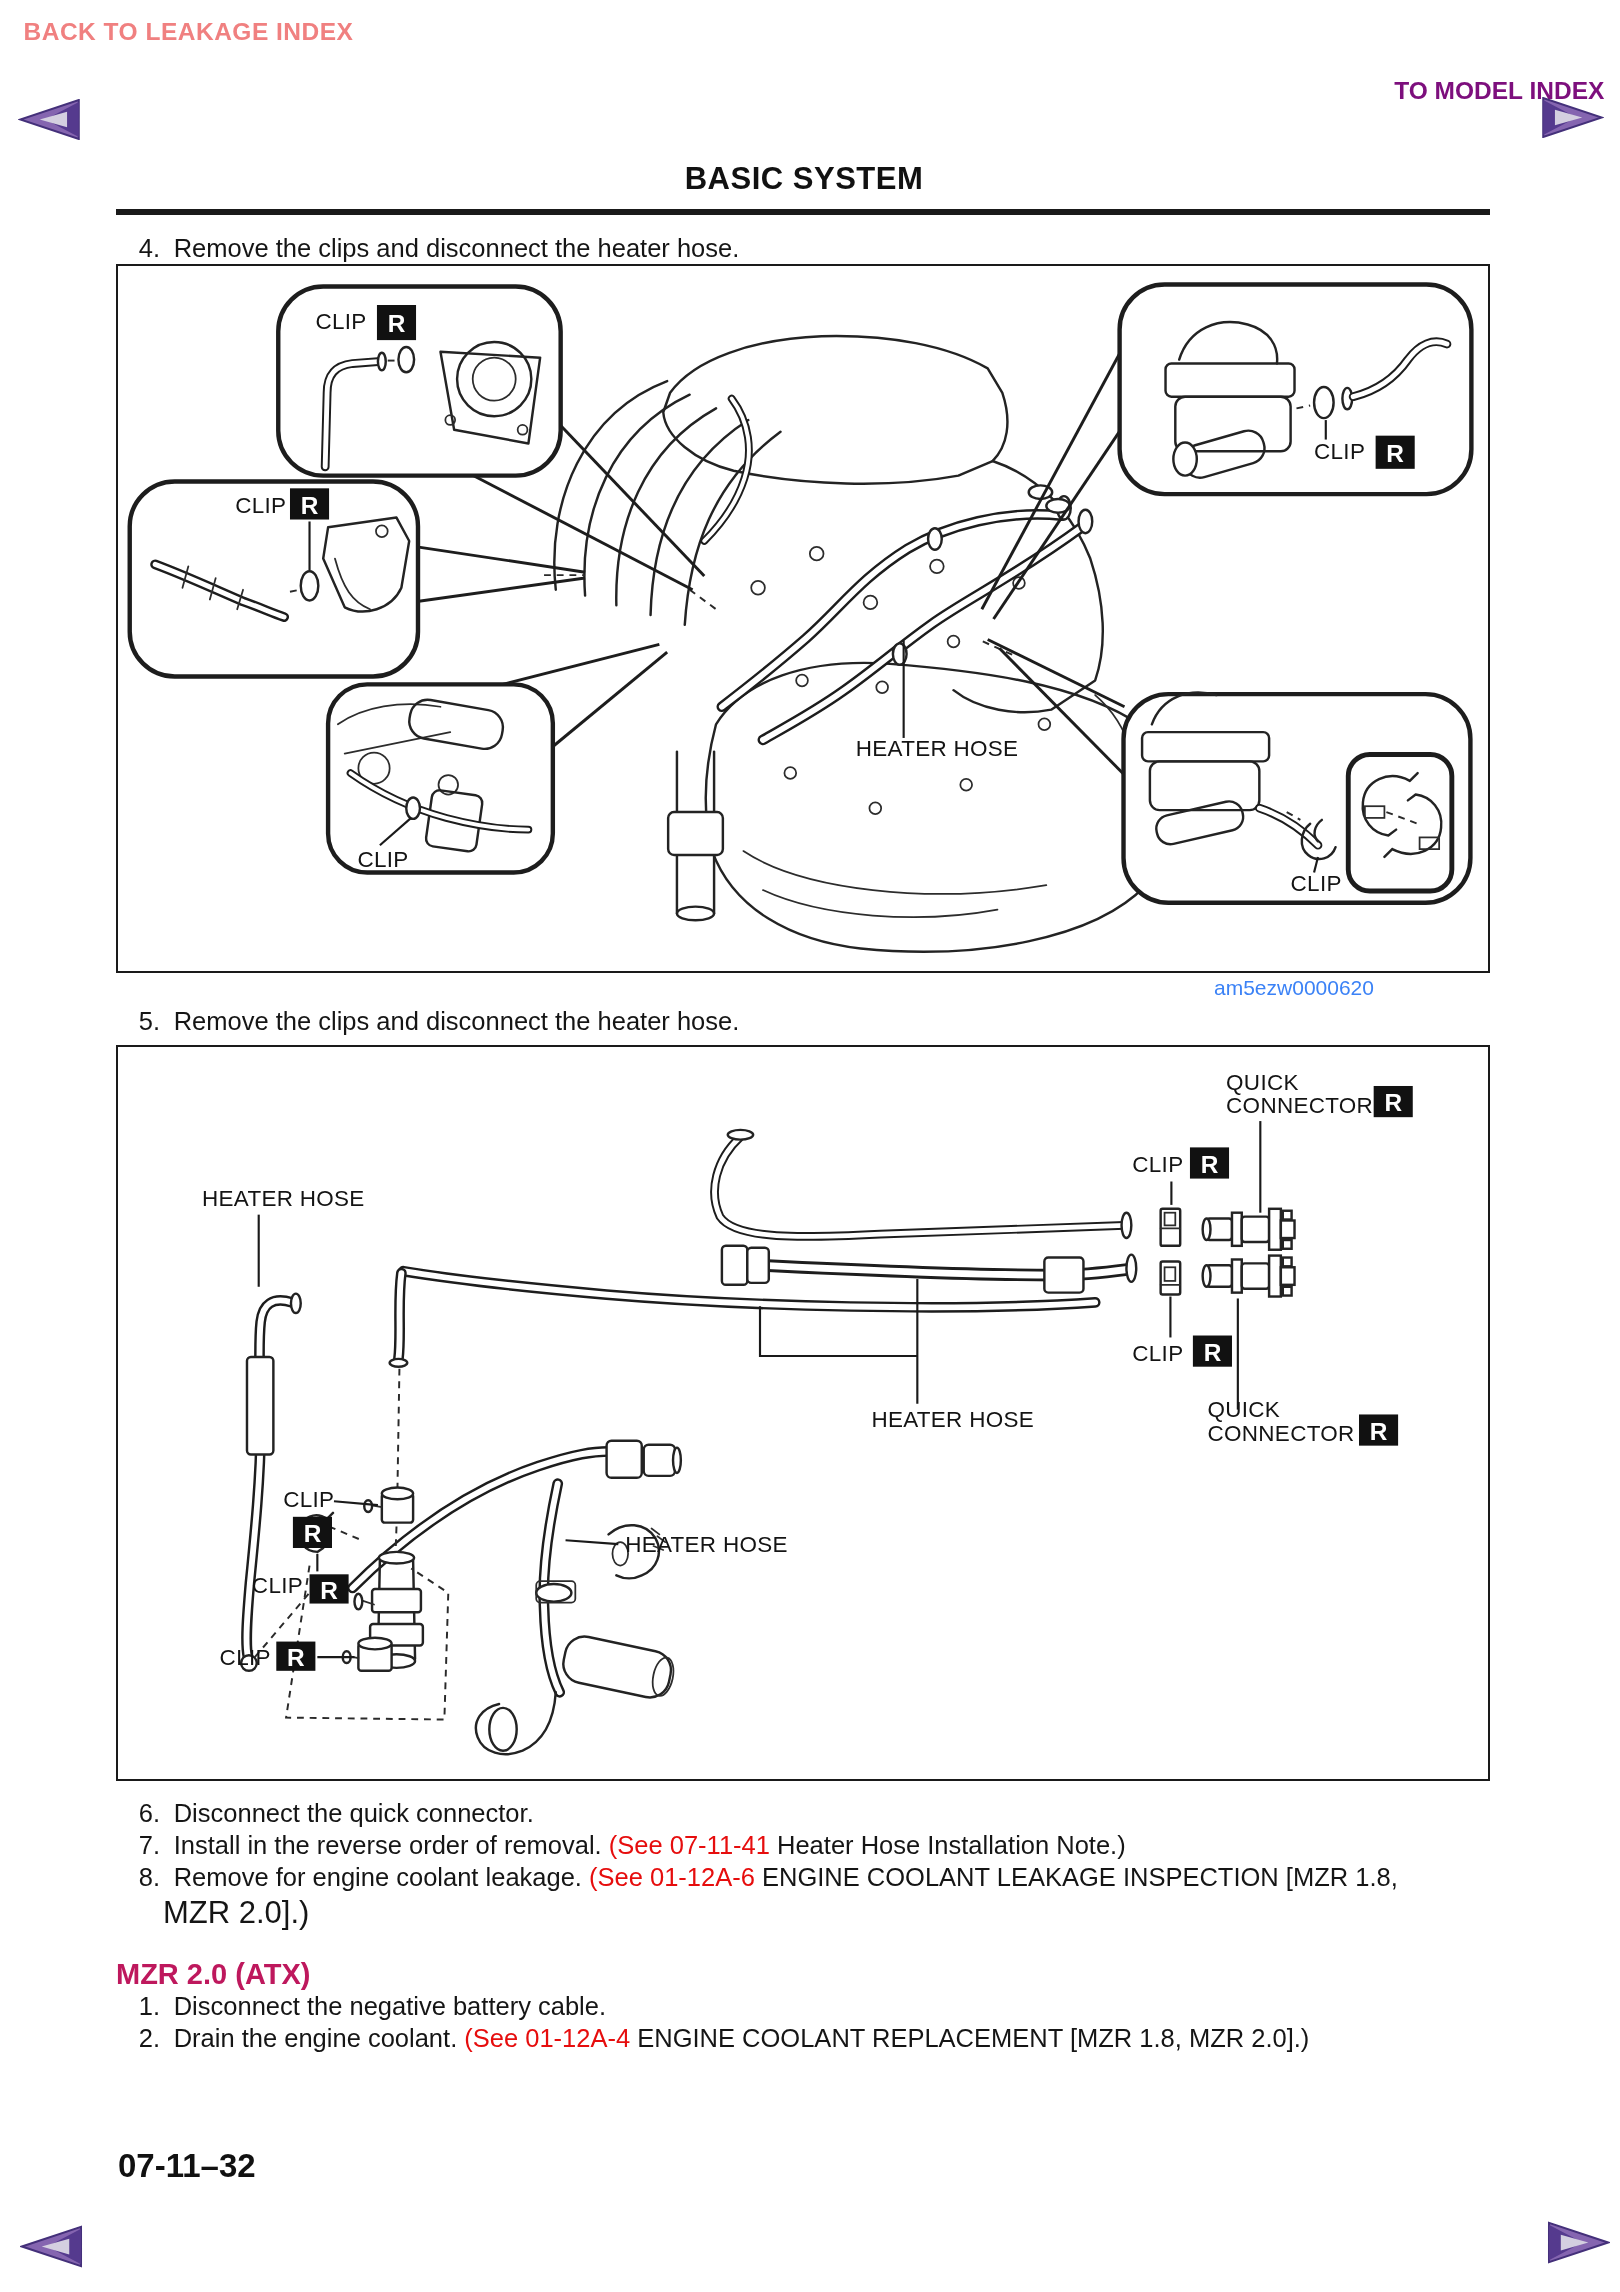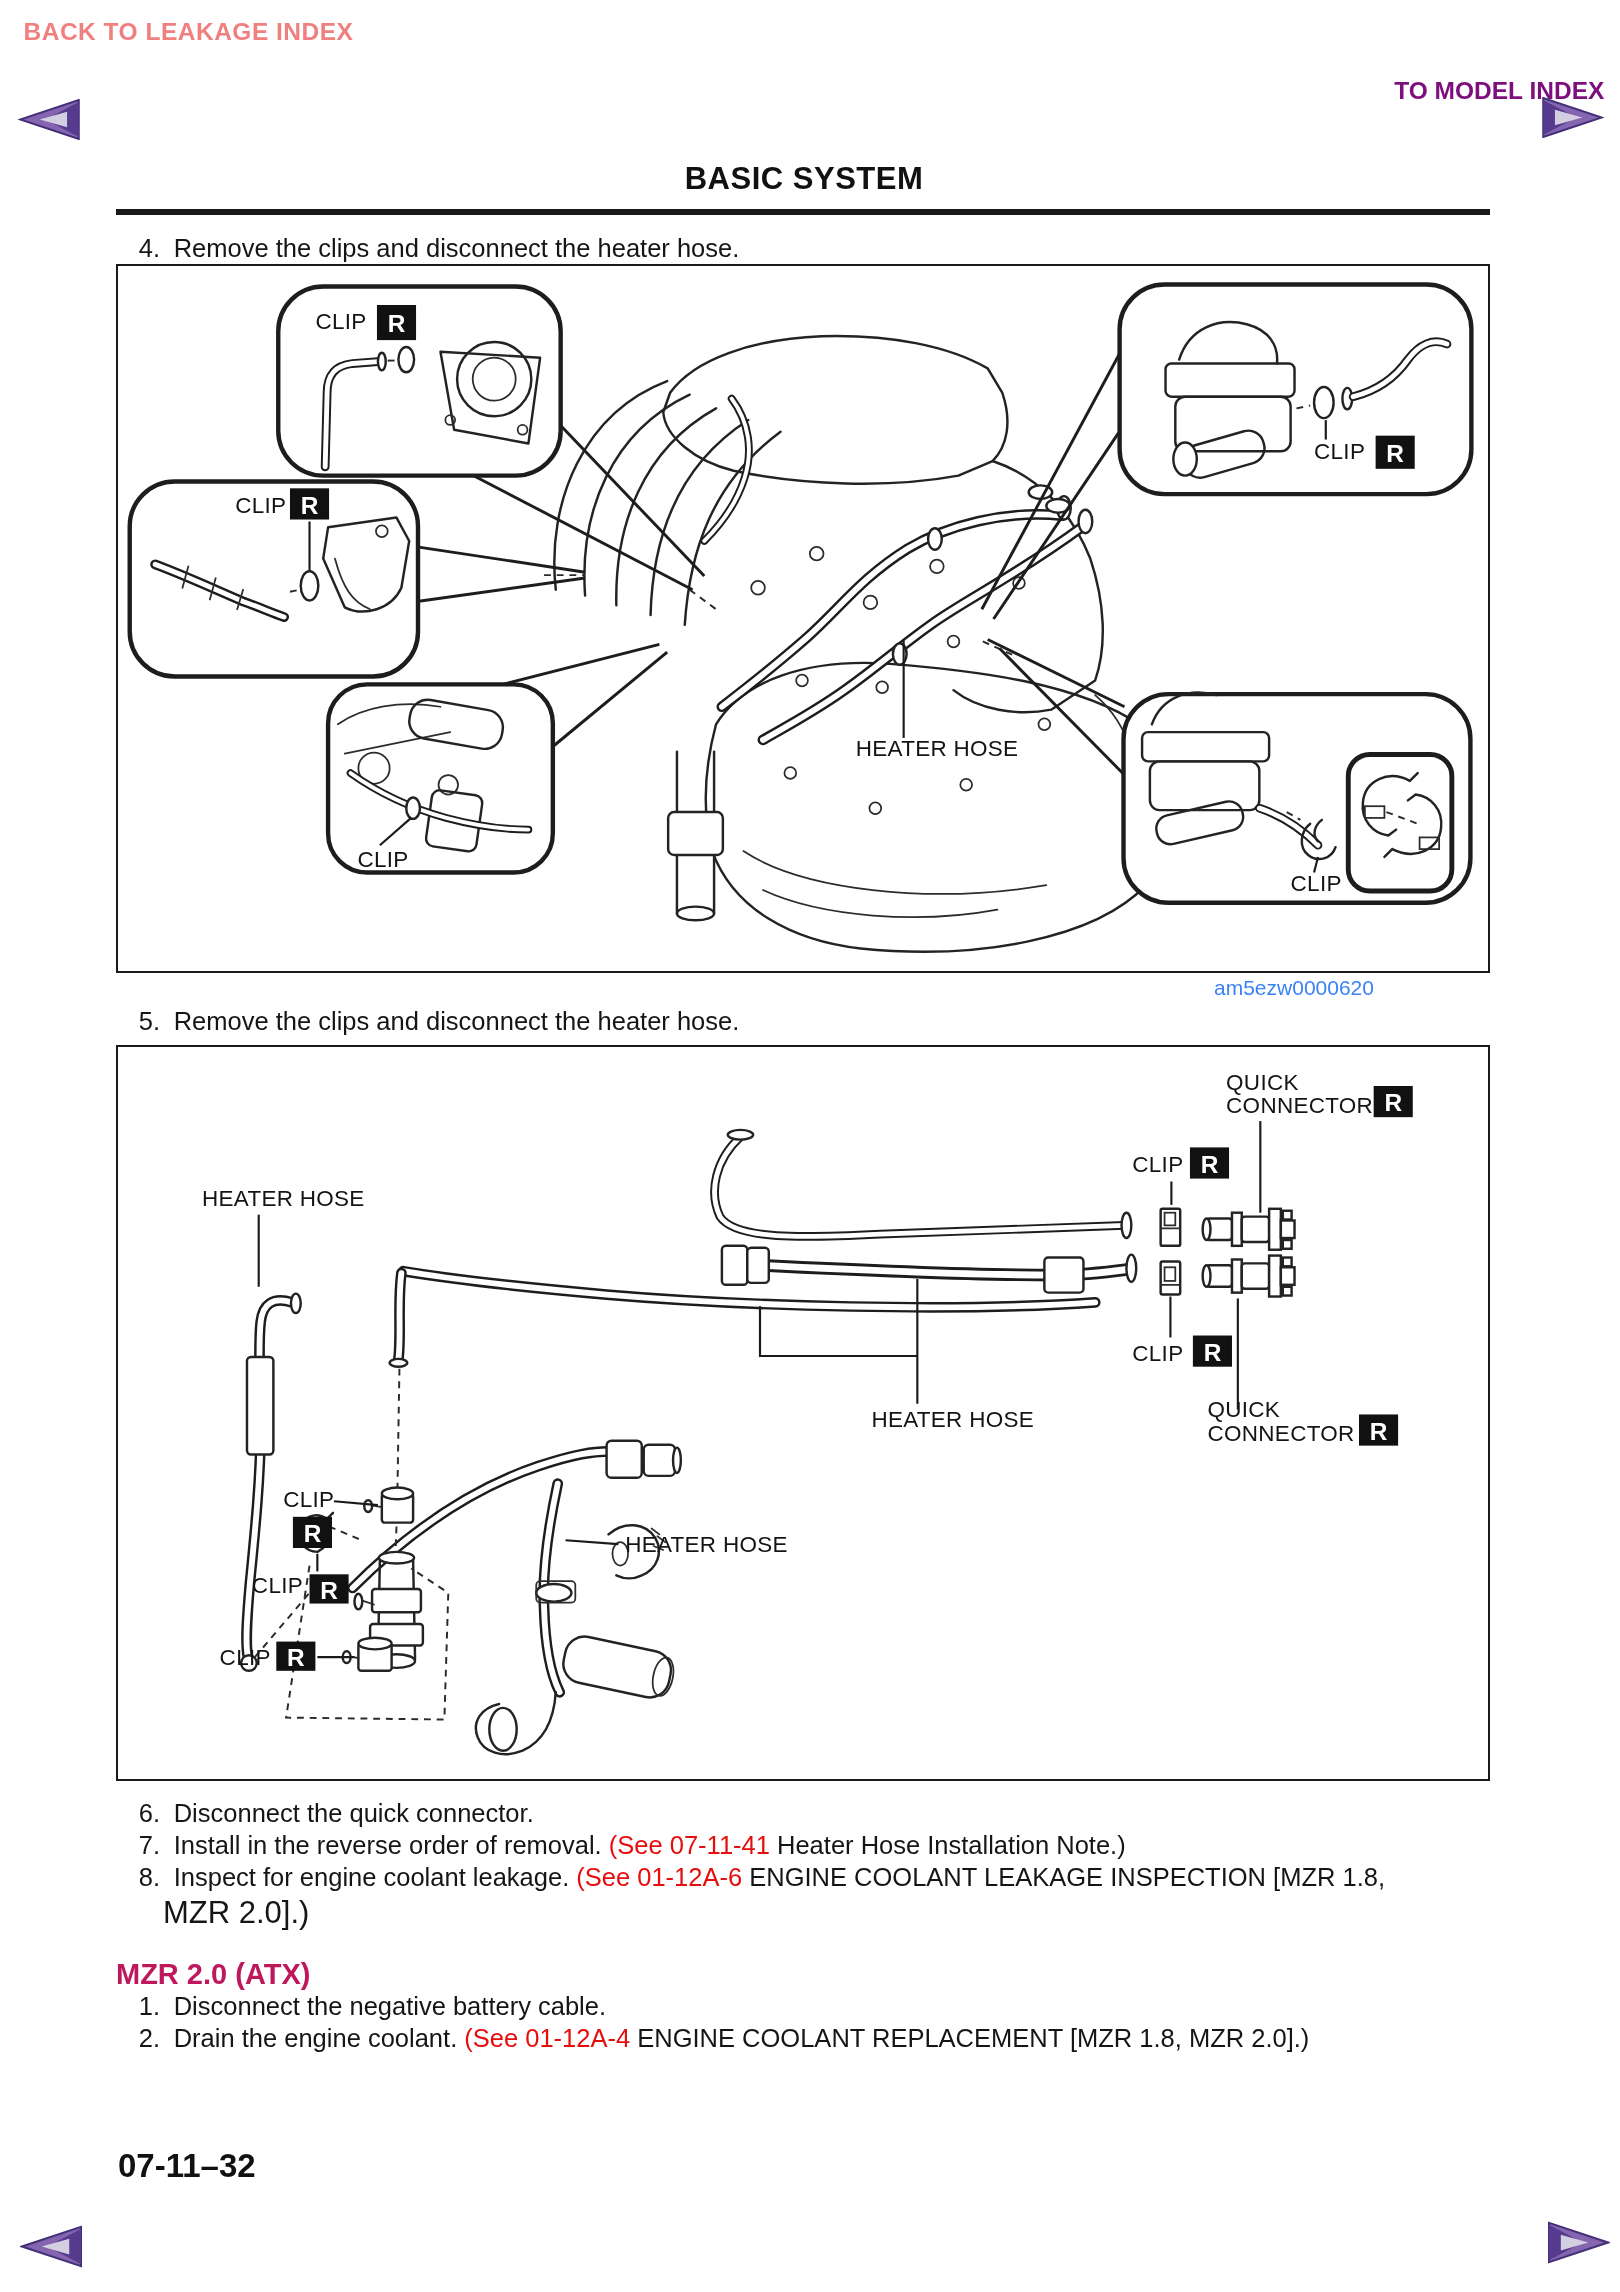--- a/index.html
+++ b/index.html
@@ -396,21 +396,21 @@
   <div class="abs step" style="left:127px;top:1798px">
     <span class="num">6.</span>
     <span class="txt">Disconnect the quick connector.</span>
   </div>
   <div class="abs step" style="left:127px;top:1830px">
     <span class="num">7.</span>
     <span class="txt"><span>Install in the reverse order of removal. </span><span class="see-link">(See 07-11-41</span><span> Heater Hose Installation Note.)</span></span>
   </div>
   <div class="abs step" style="left:127px;top:1862px">
     <span class="num">8.</span>
-    <span class="txt"><span>Inspect for engine coolant leakage. </span><span class="see-link">(See 01-12A-6</span><span> ENGINE COOLANT LEAKAGE INSPECTION [MZR 1.8,</span></span>
+    <span class="txt"><span>Remove for engine coolant leakage. </span><span class="see-link">(See 01-12A-6</span><span> ENGINE COOLANT LEAKAGE INSPECTION [MZR 1.8,</span></span>
   </div>
   <div class="abs cont-line" style="top:1895px">MZR 2.0].)</div>
 
   <div class="abs sub-heading" style="top:1958px">MZR 2.0 (ATX)</div>
   <div class="abs step" style="left:127px;top:1991px">
     <span class="num">1.</span>
     <span class="txt">Disconnect the negative battery cable.</span>
   </div>
   <div class="abs step" style="left:127px;top:2023px">
     <span class="num">2.</span>

